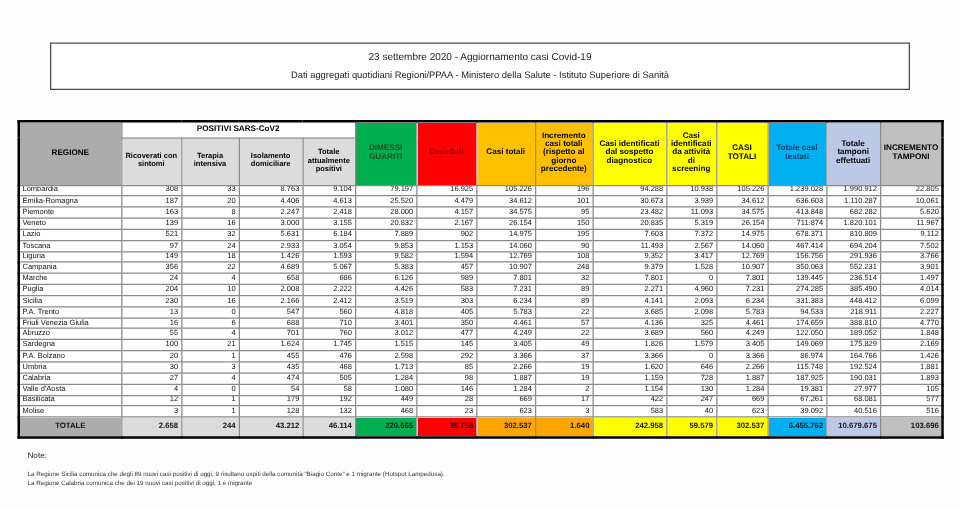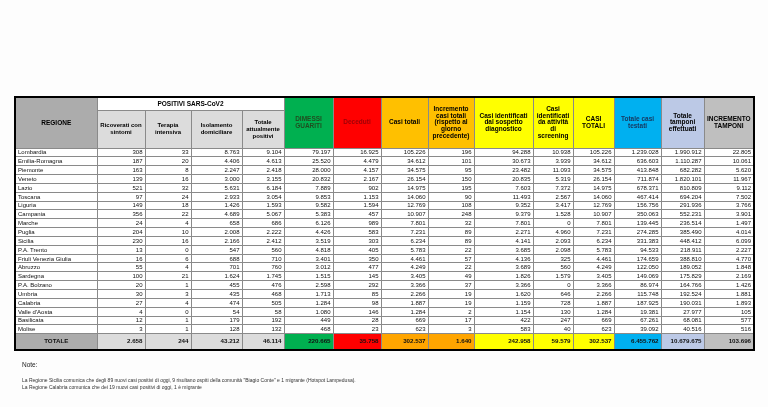--- a/index.html
+++ b/index.html
@@ -62,20 +62,24 @@
   
   #notes { position: absolute; left: 22px; top: 361px; width: 720px; }
   #notes .note-title { font-size: 6.5px; color: #222; margin-bottom: 9px; }
   #notes .note-line { font-size: 5px; color: #333; line-height: 7px; }
 </style>
 </head>
 <body>
 
 <div id="page">
 
+  <div id="title-box">
+    <div class="t1">23 settembre 2020 - Aggiornamento casi Covid-19</div>
+    <div class="t2">Dati aggregati quotidiani Regioni/PPAA - Ministero della Salute - Istituto Superiore di Sanità</div>
+  </div>
 
   <table class="grid">
     <colgroup>
       <col style="width:82px">
         <col style="width:48px">
         <col style="width:46px">
         <col style="width:51px">
       <col style="width:42px">
         <col style="width:49px">
         <col style="width:48px">

